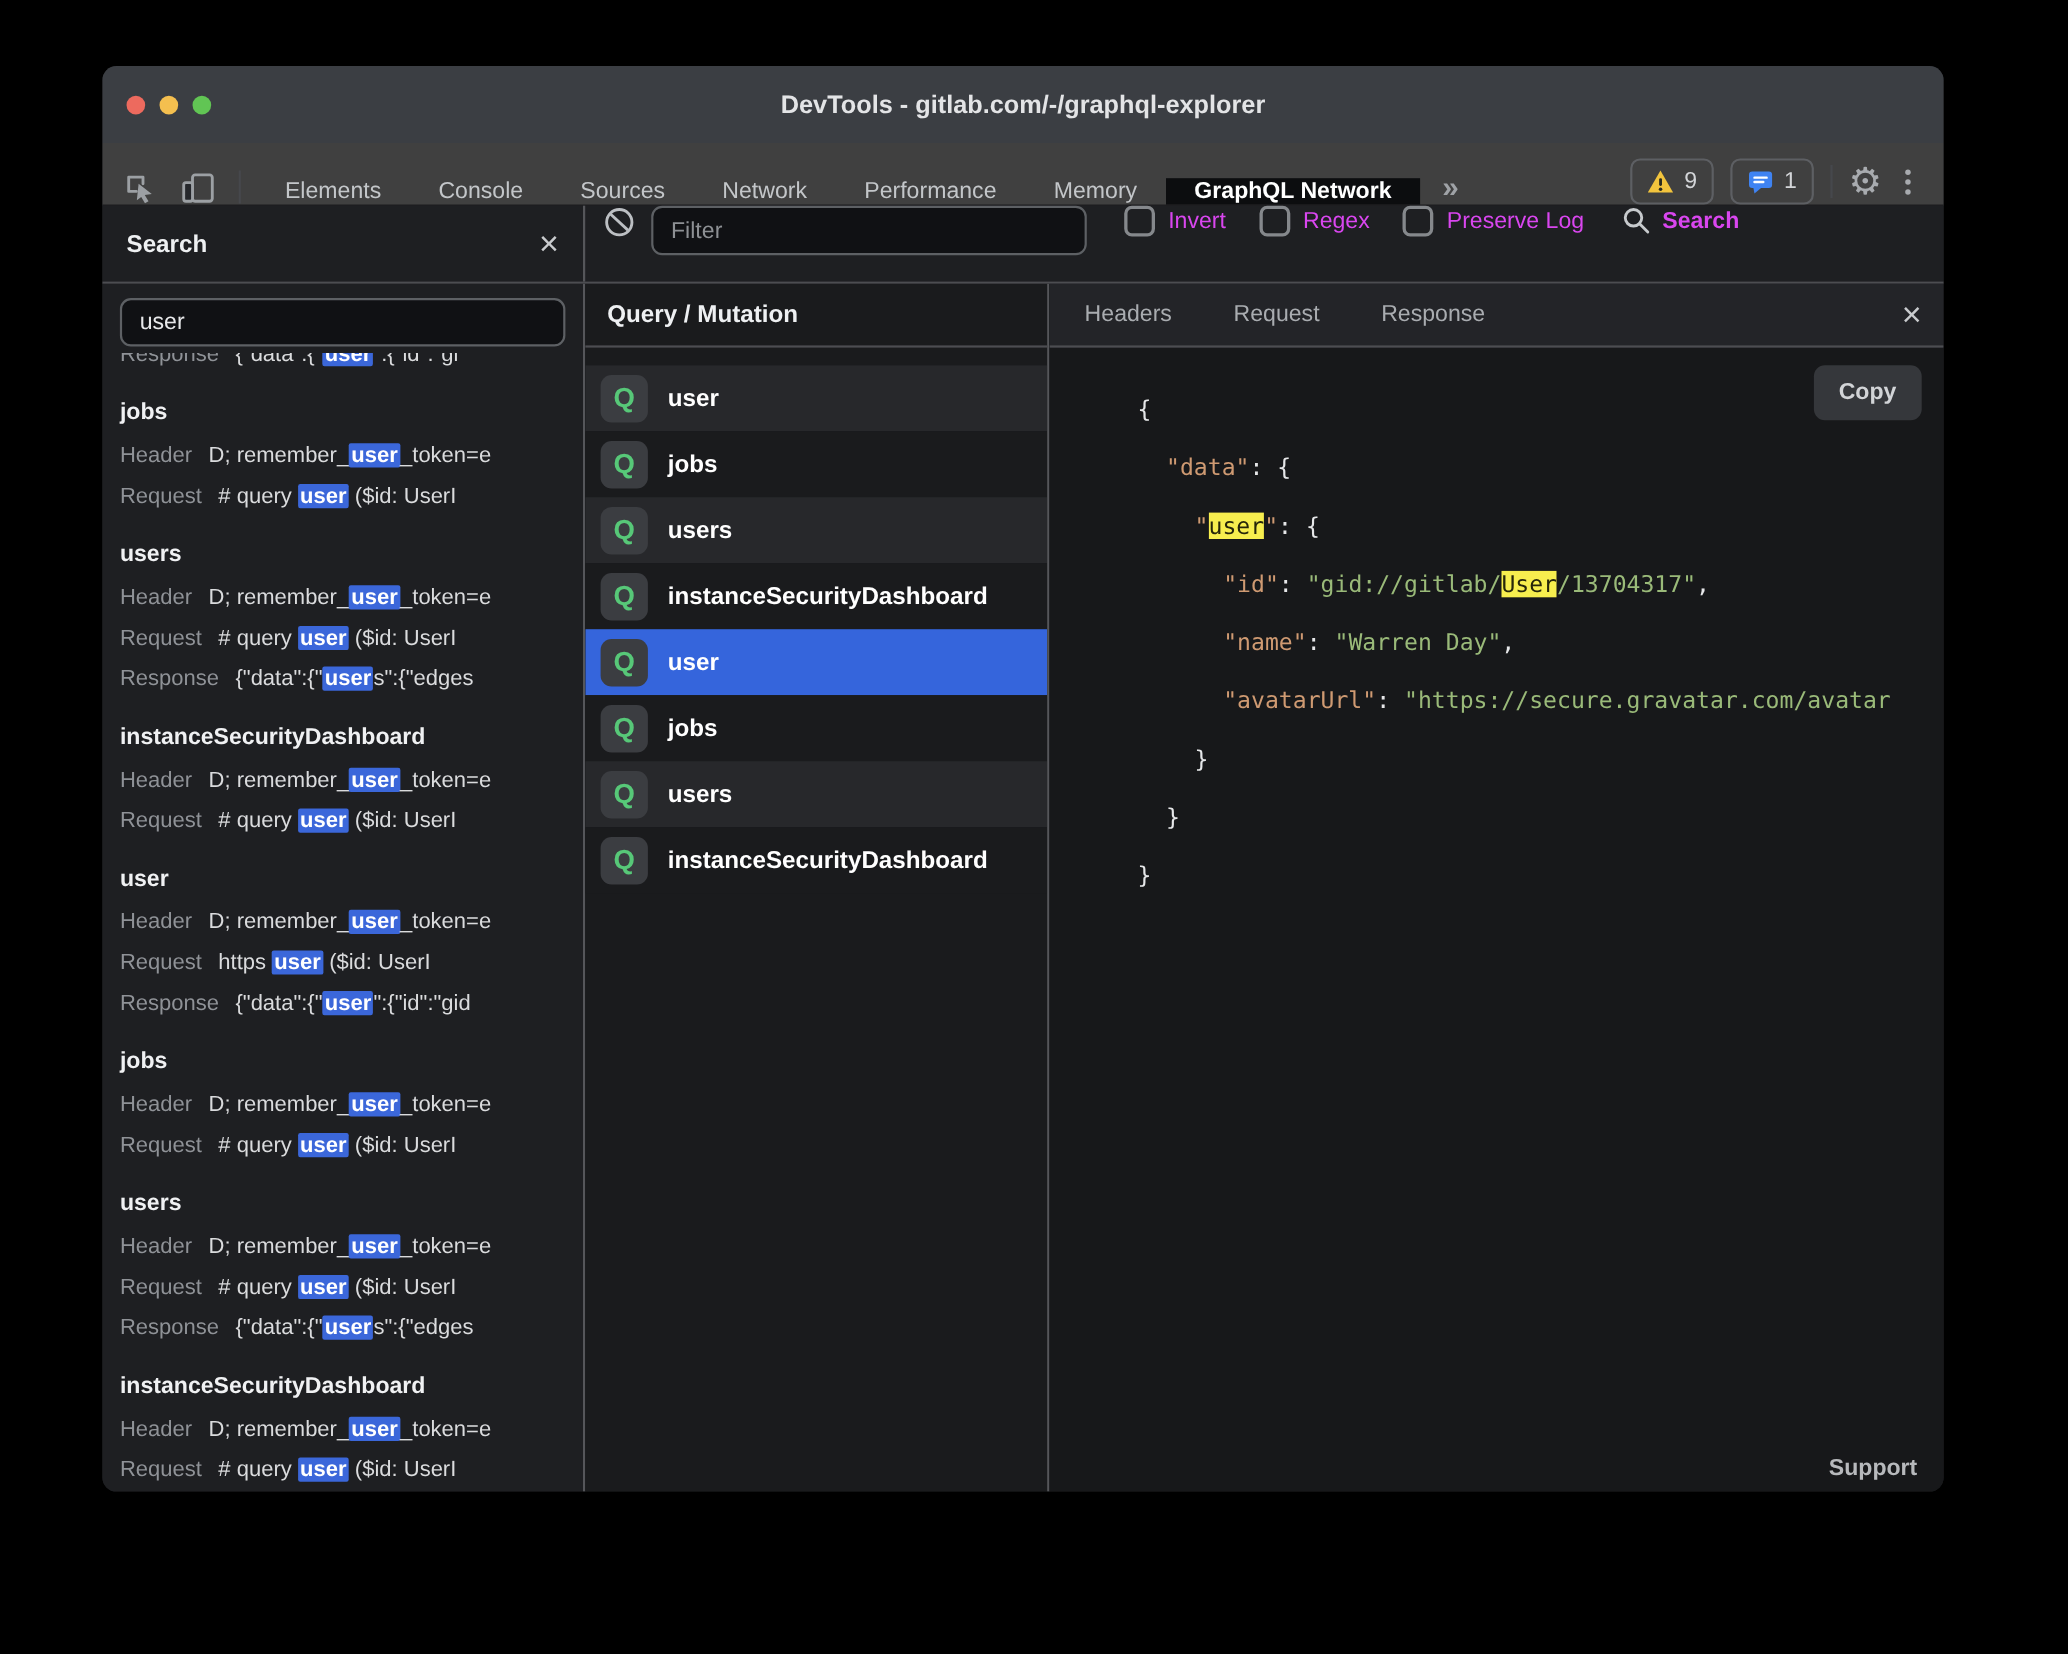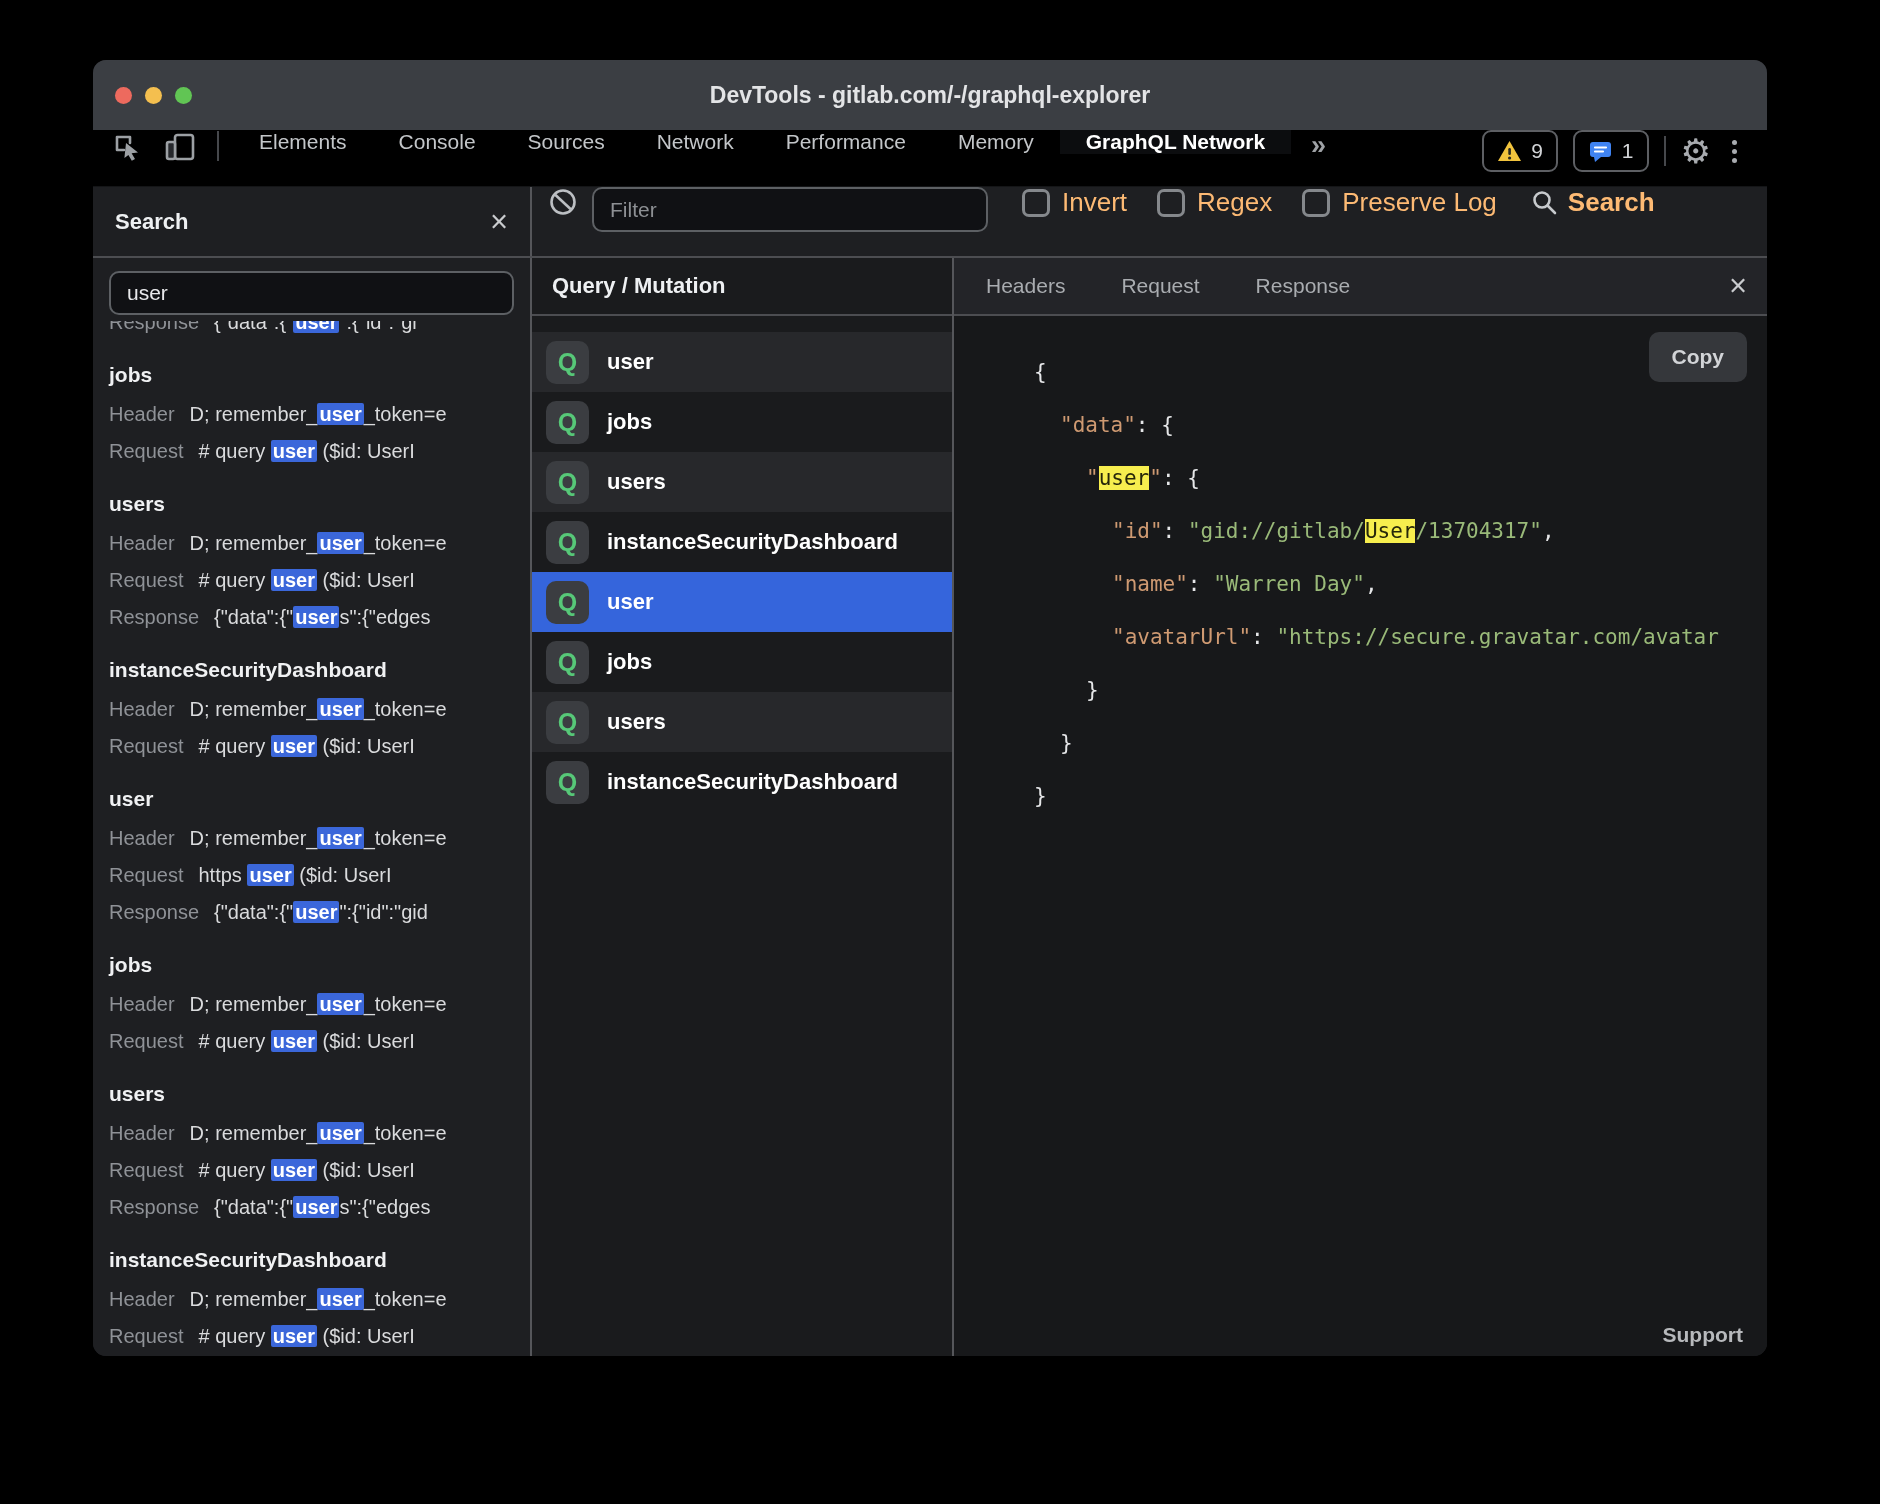--- a/index.html
+++ b/index.html
@@ -5,21 +5,21 @@
   html,body{margin:0;padding:0;}
   body{width:1880px;height:1504px;background:#000;font-family:"Liberation Sans",sans-serif;position:relative;overflow:hidden;}
   .window{position:absolute;left:93px;top:60px;width:1674px;height:1296px;border-radius:13px;overflow:hidden;
           background:#1e1f22;display:flex;flex-direction:column;box-shadow:0 20px 60px rgba(0,0,0,.7);}
   
   .titlebar{flex:0 0 70px;background:#3b3e43;display:flex;align-items:center;position:relative;}
   .traffic{position:absolute;left:22px;display:flex;gap:13px;}
   .tl{width:17px;height:17px;border-radius:50%;}
   .title{width:100%;text-align:center;font-size:23px;font-weight:700;color:#e3e4e6;}
   
-  .tabbar{flex:0 0 56px;background:#000000;display:flex;align-items:flex-start;border-bottom:1px solid #141517;}
+  .tabbar{flex:0 0 56px;background:#404040;display:flex;align-items:flex-end;border-bottom:1px solid #141517;}
   .tb-icons{display:flex;align-items:center;gap:20px;padding:0 14px 0 18px;}
   .vsep{width:2px;height:30px;background:#46484c;align-self:center;}
   .tabs{display:flex;}
   .tab{display:flex;align-items:center;padding:0 26px;color:#c3c6c9;font-size:21px;white-space:nowrap;}
   .tab.active{background:#0c0d0f;color:#fff;font-weight:600;}
   .chevrons{display:flex;align-items:center;padding:0 20px;color:#9fa2a6;font-size:27px;font-weight:700;}
   .tab-right{margin-left:auto;display:flex;align-items:center;gap:15px;padding-right:24px;}
   .badge{display:flex;align-items:center;gap:9px;border:2px solid #5d5f63;border-radius:9px;height:38px;padding:0 13px;color:#d3d5d8;font-size:21px;}
   .gear{font-size:34px;color:#a8abaf;line-height:1;}
   .kebab{display:flex;flex-direction:column;gap:4px;padding:0 6px;}
@@ -28,21 +28,21 @@
   .toolbar{flex:0 0 69px;display:flex;background:#1e1f22;border-bottom:2px solid #4c4d51;}
   .tb-left{flex:0 0 439px;border-right:2px solid #55565a;display:flex;align-items:center;padding:0 22px;box-sizing:border-box;}
   .search-title{font-size:22px;font-weight:700;color:#eef0f2;}
   .x-btn{margin-left:auto;color:#c9cbce;font-size:31px;line-height:1;cursor:default;}
   .tb-main{flex:1;display:flex;align-items:flex-start;padding-left:16px;}
   .filter-input{width:360px;height:41px;margin:0 34px 0 14px;background:#101114;border:2px solid #5d6064;border-radius:10px;
     color:#e8e9eb;font-size:21px;padding:0 16px;outline:none;font-family:"Liberation Sans",sans-serif;}
   .filter-input::placeholder{color:#8d9094;}
   .cb-group{display:flex;align-items:center;gap:12px;margin-right:30px;}
   .cb{width:22px;height:22px;border:3px solid #85888c;border-radius:7px;}
-  .cb-label{font-size:26px;color:#fdba74;font-weight:500;white-space:nowrap;}
+  .cb-label{font-size:21px;color:#d946ef;font-weight:500;white-space:nowrap;}
   .search-tool{display:flex;align-items:center;gap:10px;margin-left:4px;}
   
   .content{flex:1;display:flex;min-height:0;}
   .panel-left{flex:0 0 439px;border-right:2px solid #55565a;background:#1e1f22;display:flex;flex-direction:column;overflow:hidden;box-sizing:border-box;}
   .search-input{margin:13px 16px 6px 16px;flex:0 0 40px;background:#101114;border:2px solid #5d6064;border-radius:10px;
     color:#e8e9eb;font-size:21px;padding:0 16px;outline:none;font-family:"Liberation Sans",sans-serif;}
   .results{flex:1;overflow:hidden;padding-left:16px;}
   .srow{white-space:nowrap;line-height:37px;font-size:20px;}
   .srow.clipped{margin-top:-17px;}
   .slabel{color:#8f9297;margin-right:15px;}

